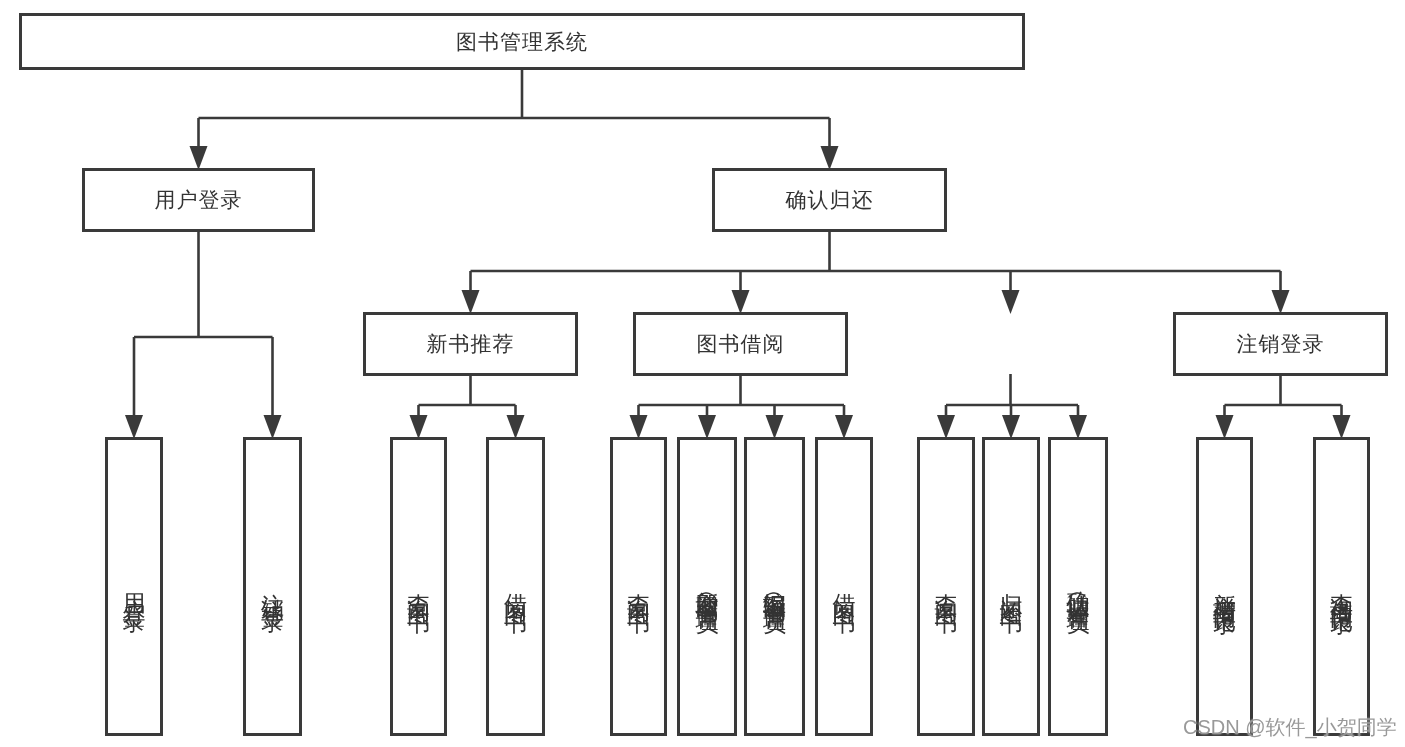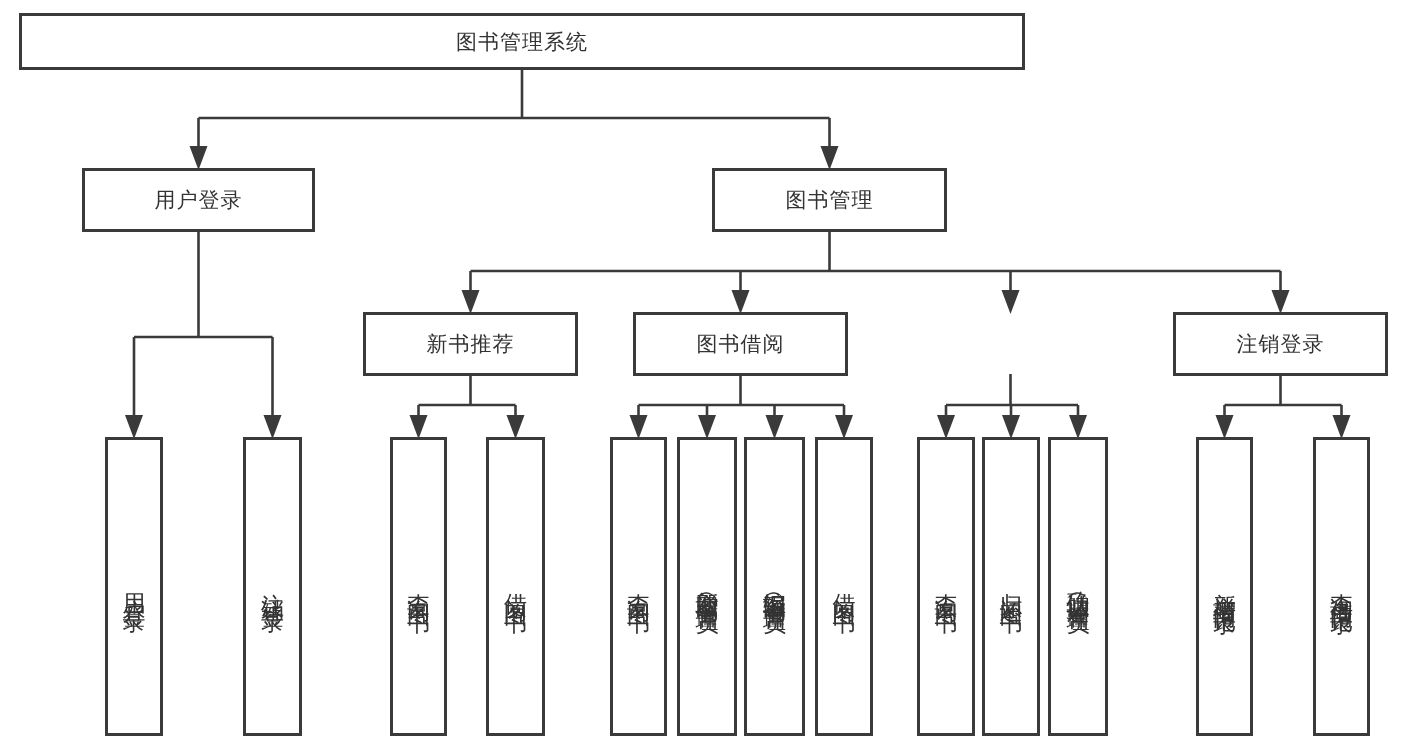--- a/index.html
+++ b/index.html
@@ -104,21 +104,21 @@
       <line x1="1224.5" y1="405" x2="1224.5" y2="419" stroke="#3a3a3a" stroke-width="2.6"></line>
       <polygon points="1215.5,415 1233.5,415 1224.5,439" fill="#3a3a3a"></polygon>
       <line x1="1341.5" y1="405" x2="1341.5" y2="419" stroke="#3a3a3a" stroke-width="2.6"></line>
       <polygon points="1332.5,415 1350.5,415 1341.5,439" fill="#3a3a3a"></polygon>
     </svg>
 
   <div class="node h" id="n-root" style="left:19px;top:13px;width:1006px;height:57px;">图书管理系统</div>
 
   <div class="node h" id="n-user_login" style="left:82px;top:168px;width:233px;height:64px;">用户登录</div>
 
-  <div class="node h" id="n-book_mgmt" style="left:712px;top:168px;width:235px;height:64px;">图书管理</div>
+  <div class="node h" id="n-book_mgmt" style="left:712px;top:168px;width:235px;height:64px;">确认归还</div>
 
   <div class="node h" id="n-book_borrow" style="left:633px;top:312px;width:215px;height:64px;">图书借阅</div>
 
   <div class="node h" id="n-new_book_rec" style="left:363px;top:312px;width:215px;height:64px;">新书推荐</div>
 
 
   <div class="node h" id="n-borrow_records" style="left:1173px;top:312px;width:215px;height:64px;">注销登录</div>
 
   <div class="node v" id="n-leaf_user_login" style="left:105px;top:437px;width:58px;height:299px;">用户登录</div>
 
@@ -139,14 +139,15 @@
   <div class="node v" id="n-leaf_query_books_3" style="left:917px;top:437px;width:58px;height:299px;">查询图书</div>
 
   <div class="node v" id="n-leaf_return_books" style="left:982px;top:437px;width:58px;height:299px;">归还图书</div>
 
   <div class="node v" id="n-leaf_confirm_return" style="left:1048px;top:437px;width:60px;height:299px;letter-spacing:3px;">确认归还（管理员）</div>
 
   <div class="node v" id="n-leaf_add_record" style="left:1196px;top:437px;width:57px;height:299px;letter-spacing:4px;">新增借阅记录</div>
 
   <div class="node v" id="n-leaf_query_record" style="left:1313px;top:437px;width:57px;height:299px;letter-spacing:4px;">查询借阅记录</div>
 
+  <div id="watermark">CSDN @软件_小贺同学</div>
 
 </div>
 
 </body></html>

